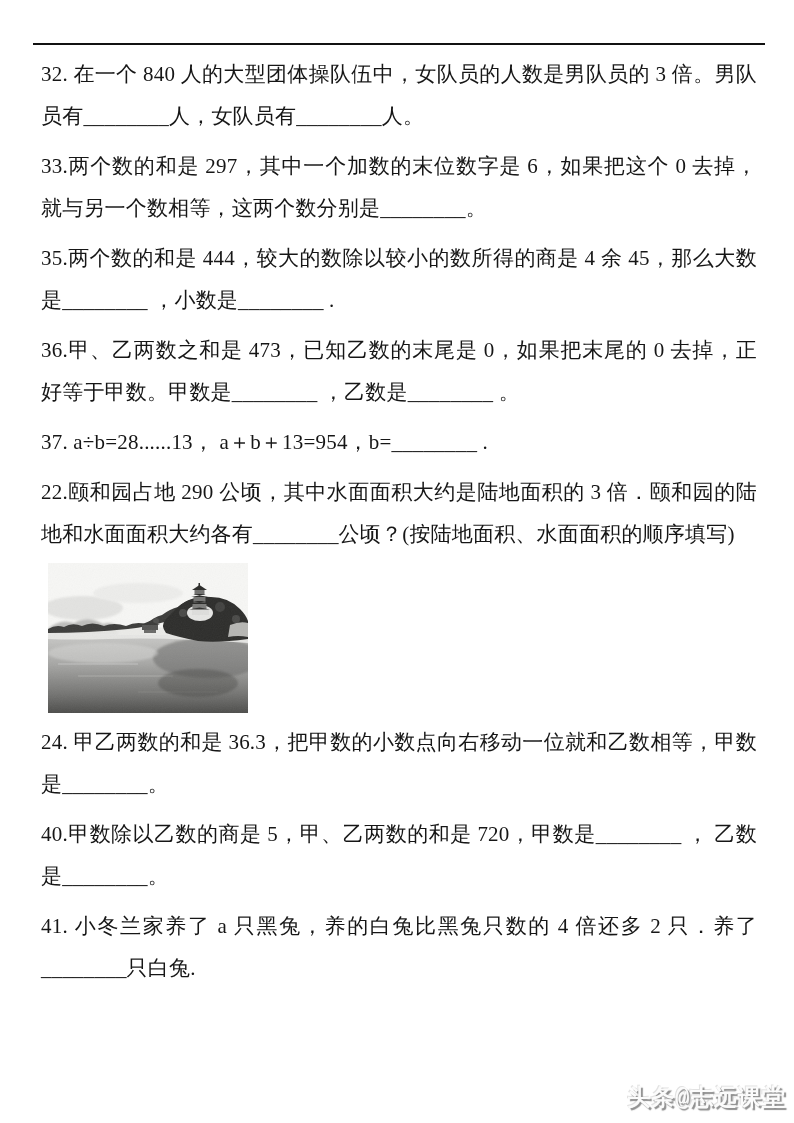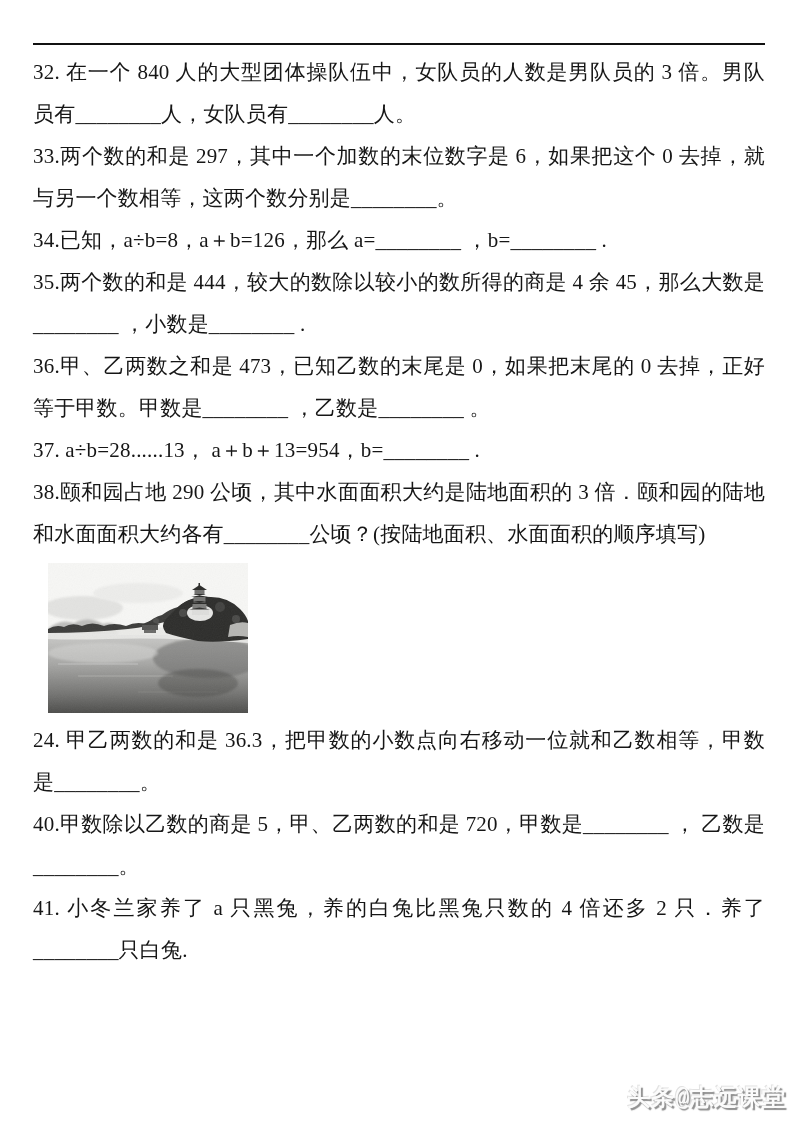--- a/index.html
+++ b/index.html
@@ -21,21 +21,21 @@
     top: 43px;
     width: 732px;
   }
   .top-rule {
     border: none;
     border-top: 2px solid #111;
     margin: 0 0 6px 0;
     width: 100%;
   }
   p.q {
-    margin: 0;
+    margin: 8px;
     font-size: 21px;
     line-height: 42px;
     text-align: justify;
     text-justify: inter-ideograph;
     letter-spacing: 0.2px;
     word-break: break-word;
   }
   figure.photo {
     margin: 8px 0 6px 15px;
     width: 200px;
@@ -61,25 +61,24 @@
   }
 </style>
 </head>
 <body>
 
 <div class="content">
   <hr class="top-rule">
 
   <p class="q">32. 在一个 840 人的大型团体操队伍中，女队员的人数是男队员的 3 倍。男队员有________人，女队员有________人。</p>
   <p class="q">33.两个数的和是 297，其中一个加数的末位数字是 6，如果把这个 0 去掉，就与另一个数相等，这两个数分别是________。</p>
-  <p class="q">34.已知，a÷b=8，a＋b=126，那么 a=________ ，b=________ .</p>
   <p class="q">35.两个数的和是 444，较大的数除以较小的数所得的商是 4 余 45，那么大数是________ ，小数是________ .</p>
   <p class="q">36.甲、乙两数之和是 473，已知乙数的末尾是 0，如果把末尾的 0 去掉，正好等于甲数。甲数是________ ，乙数是________ 。</p>
   <p class="q">37. a÷b=28......13， a＋b＋13=954，b=________ .</p>
-  <p class="q">38.颐和园占地 290 公顷，其中水面面积大约是陆地面积的 3 倍．颐和园的陆地和水面面积大约各有________公顷？(按陆地面积、水面面积的顺序填写)</p>
+  <p class="q">22.颐和园占地 290 公顷，其中水面面积大约是陆地面积的 3 倍．颐和园的陆地和水面面积大约各有________公顷？(按陆地面积、水面面积的顺序填写)</p>
 
   <figure class="photo" role="img" aria-label="summer-palace-lake-photo">
     <svg viewBox="0 0 200 150" xmlns="http://www.w3.org/2000/svg">
       <defs>
         <linearGradient id="waterGrad" x1="0" y1="0" x2="0" y2="1">
           <stop offset="0" stop-color="#c9c9c7"></stop>
           <stop offset="0.35" stop-color="#a9a9a7"></stop>
           <stop offset="0.75" stop-color="#757573"></stop>
           <stop offset="1" stop-color="#4d4d4b"></stop>
         </linearGradient>

